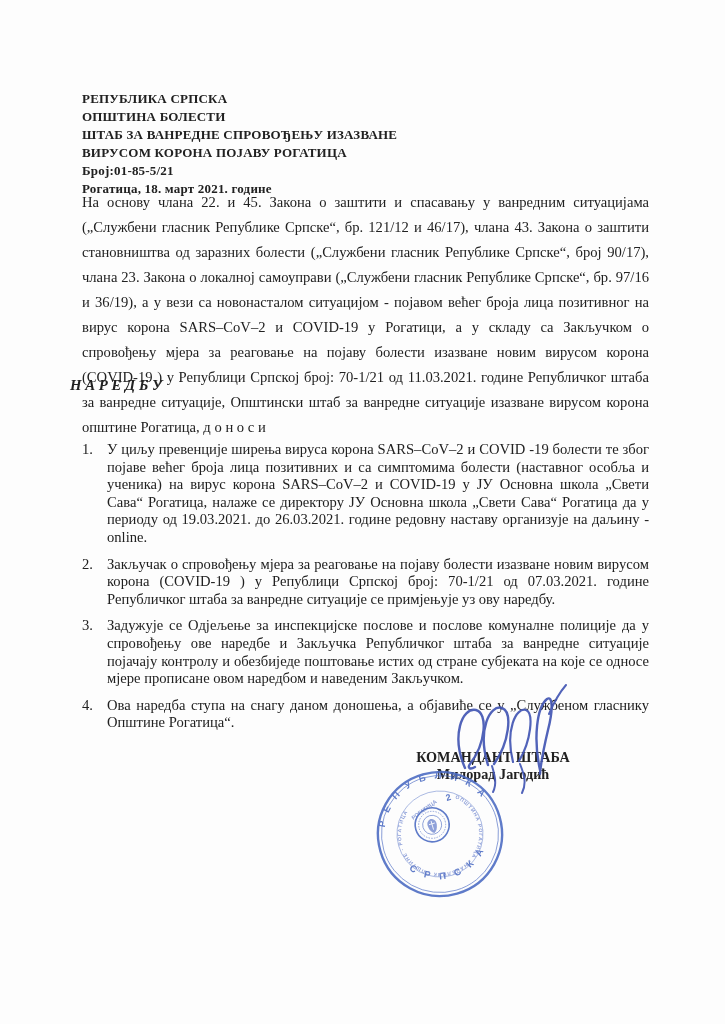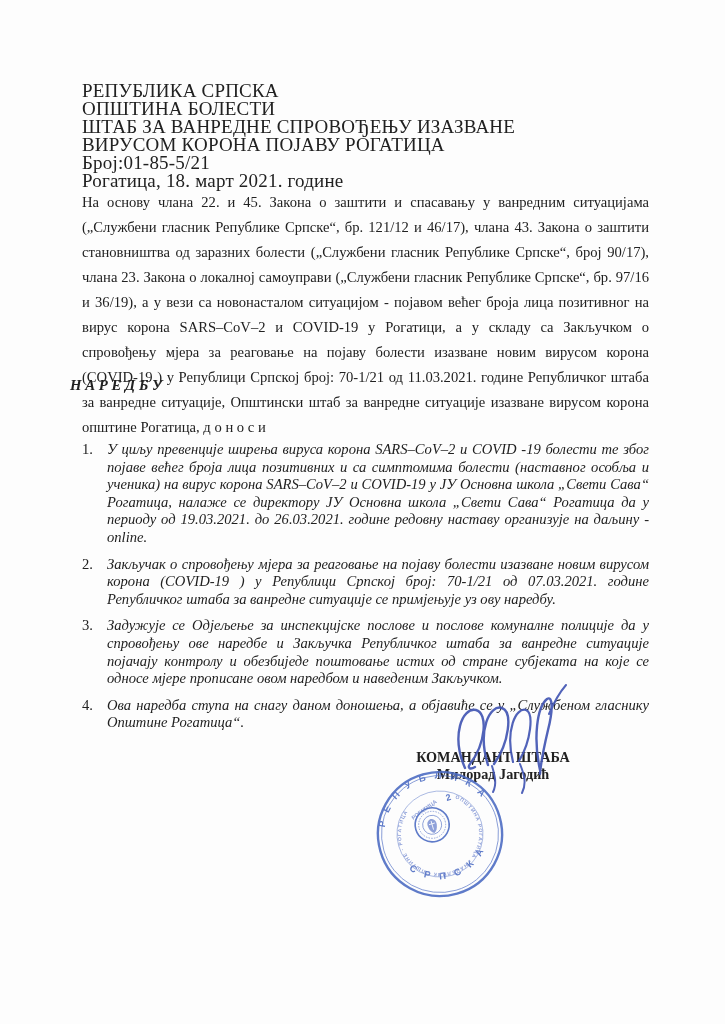--- a/index.html
+++ b/index.html
@@ -12,38 +12,38 @@
   html,body{margin:0;padding:0;background:#ffffff;}
   .page{
     position:relative;
     width:725px;height:1024px;
     background:var(--paper);
     font-family:"Liberation Serif","DejaVu Serif",serif;
     color:var(--ink);
     overflow:hidden;
   }
   .header{
-    position:absolute;left:82px;top:82px;width:480px;
-    font-size:19px;font-weight:normal;line-height:18px;letter-spacing:.2px;
+    position:absolute;left:82px;top:90px;width:480px;
+    font-size:13px;font-weight:bold;line-height:18px;letter-spacing:.2px;
   }
   .intro{
     position:absolute;left:82px;top:190px;width:567px;
     font-size:14.6px;line-height:25px;text-align:justify;
   }
   .title{
     position:absolute;left:70px;top:376px;width:590px;
     text-align:left;font-weight:bold;font-size:14.8px;line-height:18px;font-style:italic;
   }
   .items{
     position:absolute;left:82px;top:441px;width:567px;
     font-size:14.6px;line-height:17.6px;
   }
   .item{display:flex;margin-bottom:9px;}
   .item .num{flex:0 0 25px;}
-  .item .txt{flex:1;text-align:justify;font-style:italic;}
+  .item .txt{flex:1;text-align:justify;}
   .sig-block{
     position:absolute;left:403px;top:749px;width:180px;
     text-align:center;font-weight:bold;font-size:14.2px;line-height:16.8px;
   }
   .overlay{
     position:absolute;left:320px;top:680px;width:290px;height:270px;
     pointer-events:none;
   }
   .stamp-ring{stroke:var(--stamp);fill:none;}
   .stamp-text{fill:var(--stamp);font-family:"Liberation Sans","DejaVu Sans",sans-serif;font-weight:bold;}

